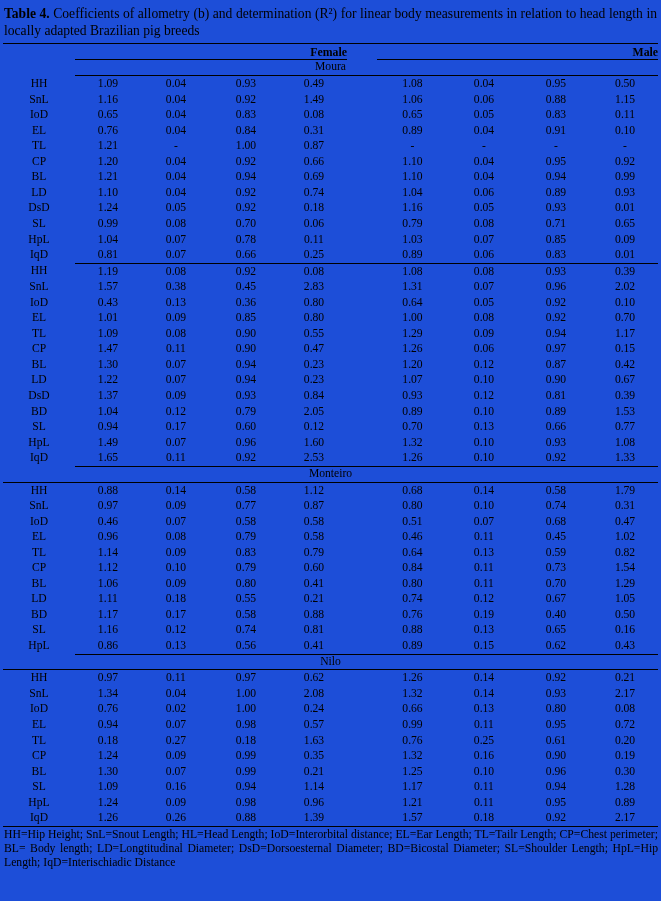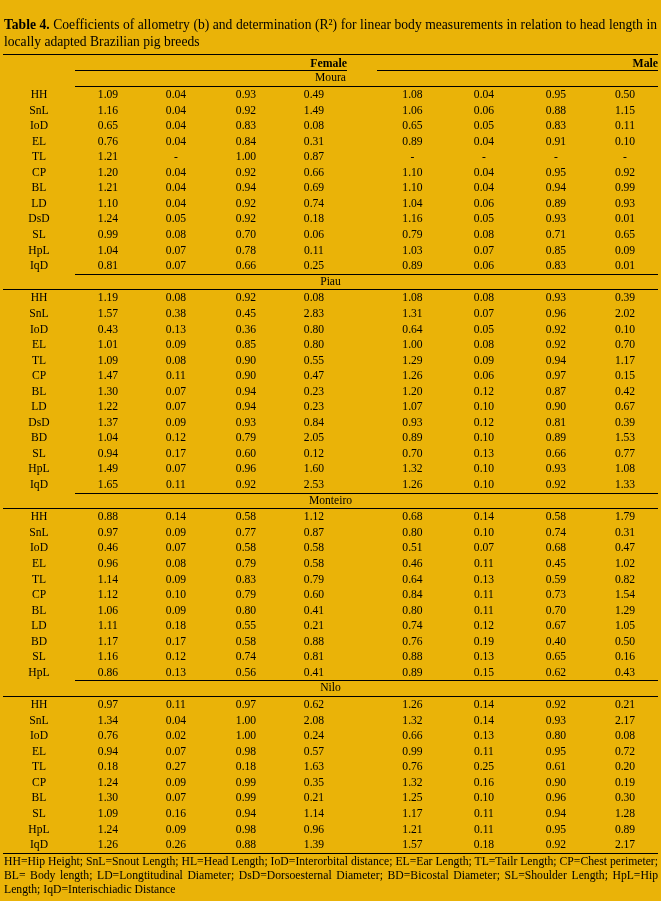--- a/index.html
+++ b/index.html
@@ -6,23 +6,23 @@
     margin: 0;
     padding: 0;
     background: #ffffff;
     color: #000000;
     font-family: "Liberation Serif", "DejaVu Serif", serif;
   }
   #page {
     width: 661px;
     height: 901px;
     box-sizing: border-box;
-    padding: 14px 3px 0 3px;
+    padding: 3px 3px 0 3px;
     overflow: hidden;
-    background: #eab308;
+    background: #1d4ed8;
   }
   #title {
     font-size: 13.6px;
     line-height: 1.28;
     margin: 2px 1px 3px 1px;
     text-align: justify;
   }
   #title .bold { font-weight: bold; }
   table {
     border-collapse: collapse;
@@ -237,23 +237,20 @@
           <td>0.66</td>
           <td>0.25</td>
           <td></td>
           <td>0.89</td>
           <td>0.06</td>
           <td>0.83</td>
           <td>0.01</td>
         </tr>
       </tbody>
       <tbody class="rule-below-name partial-rule-last">
-        <tr class="section-name">
-          <td colspan="10">Piau</td>
-        </tr>
         <tr class="first-data">
           <td class="stub">HH</td>
           <td>1.19</td>
           <td>0.08</td>
           <td>0.92</td>
           <td>0.08</td>
           <td></td>
           <td>1.08</td>
           <td>0.08</td>
           <td>0.93</td>

